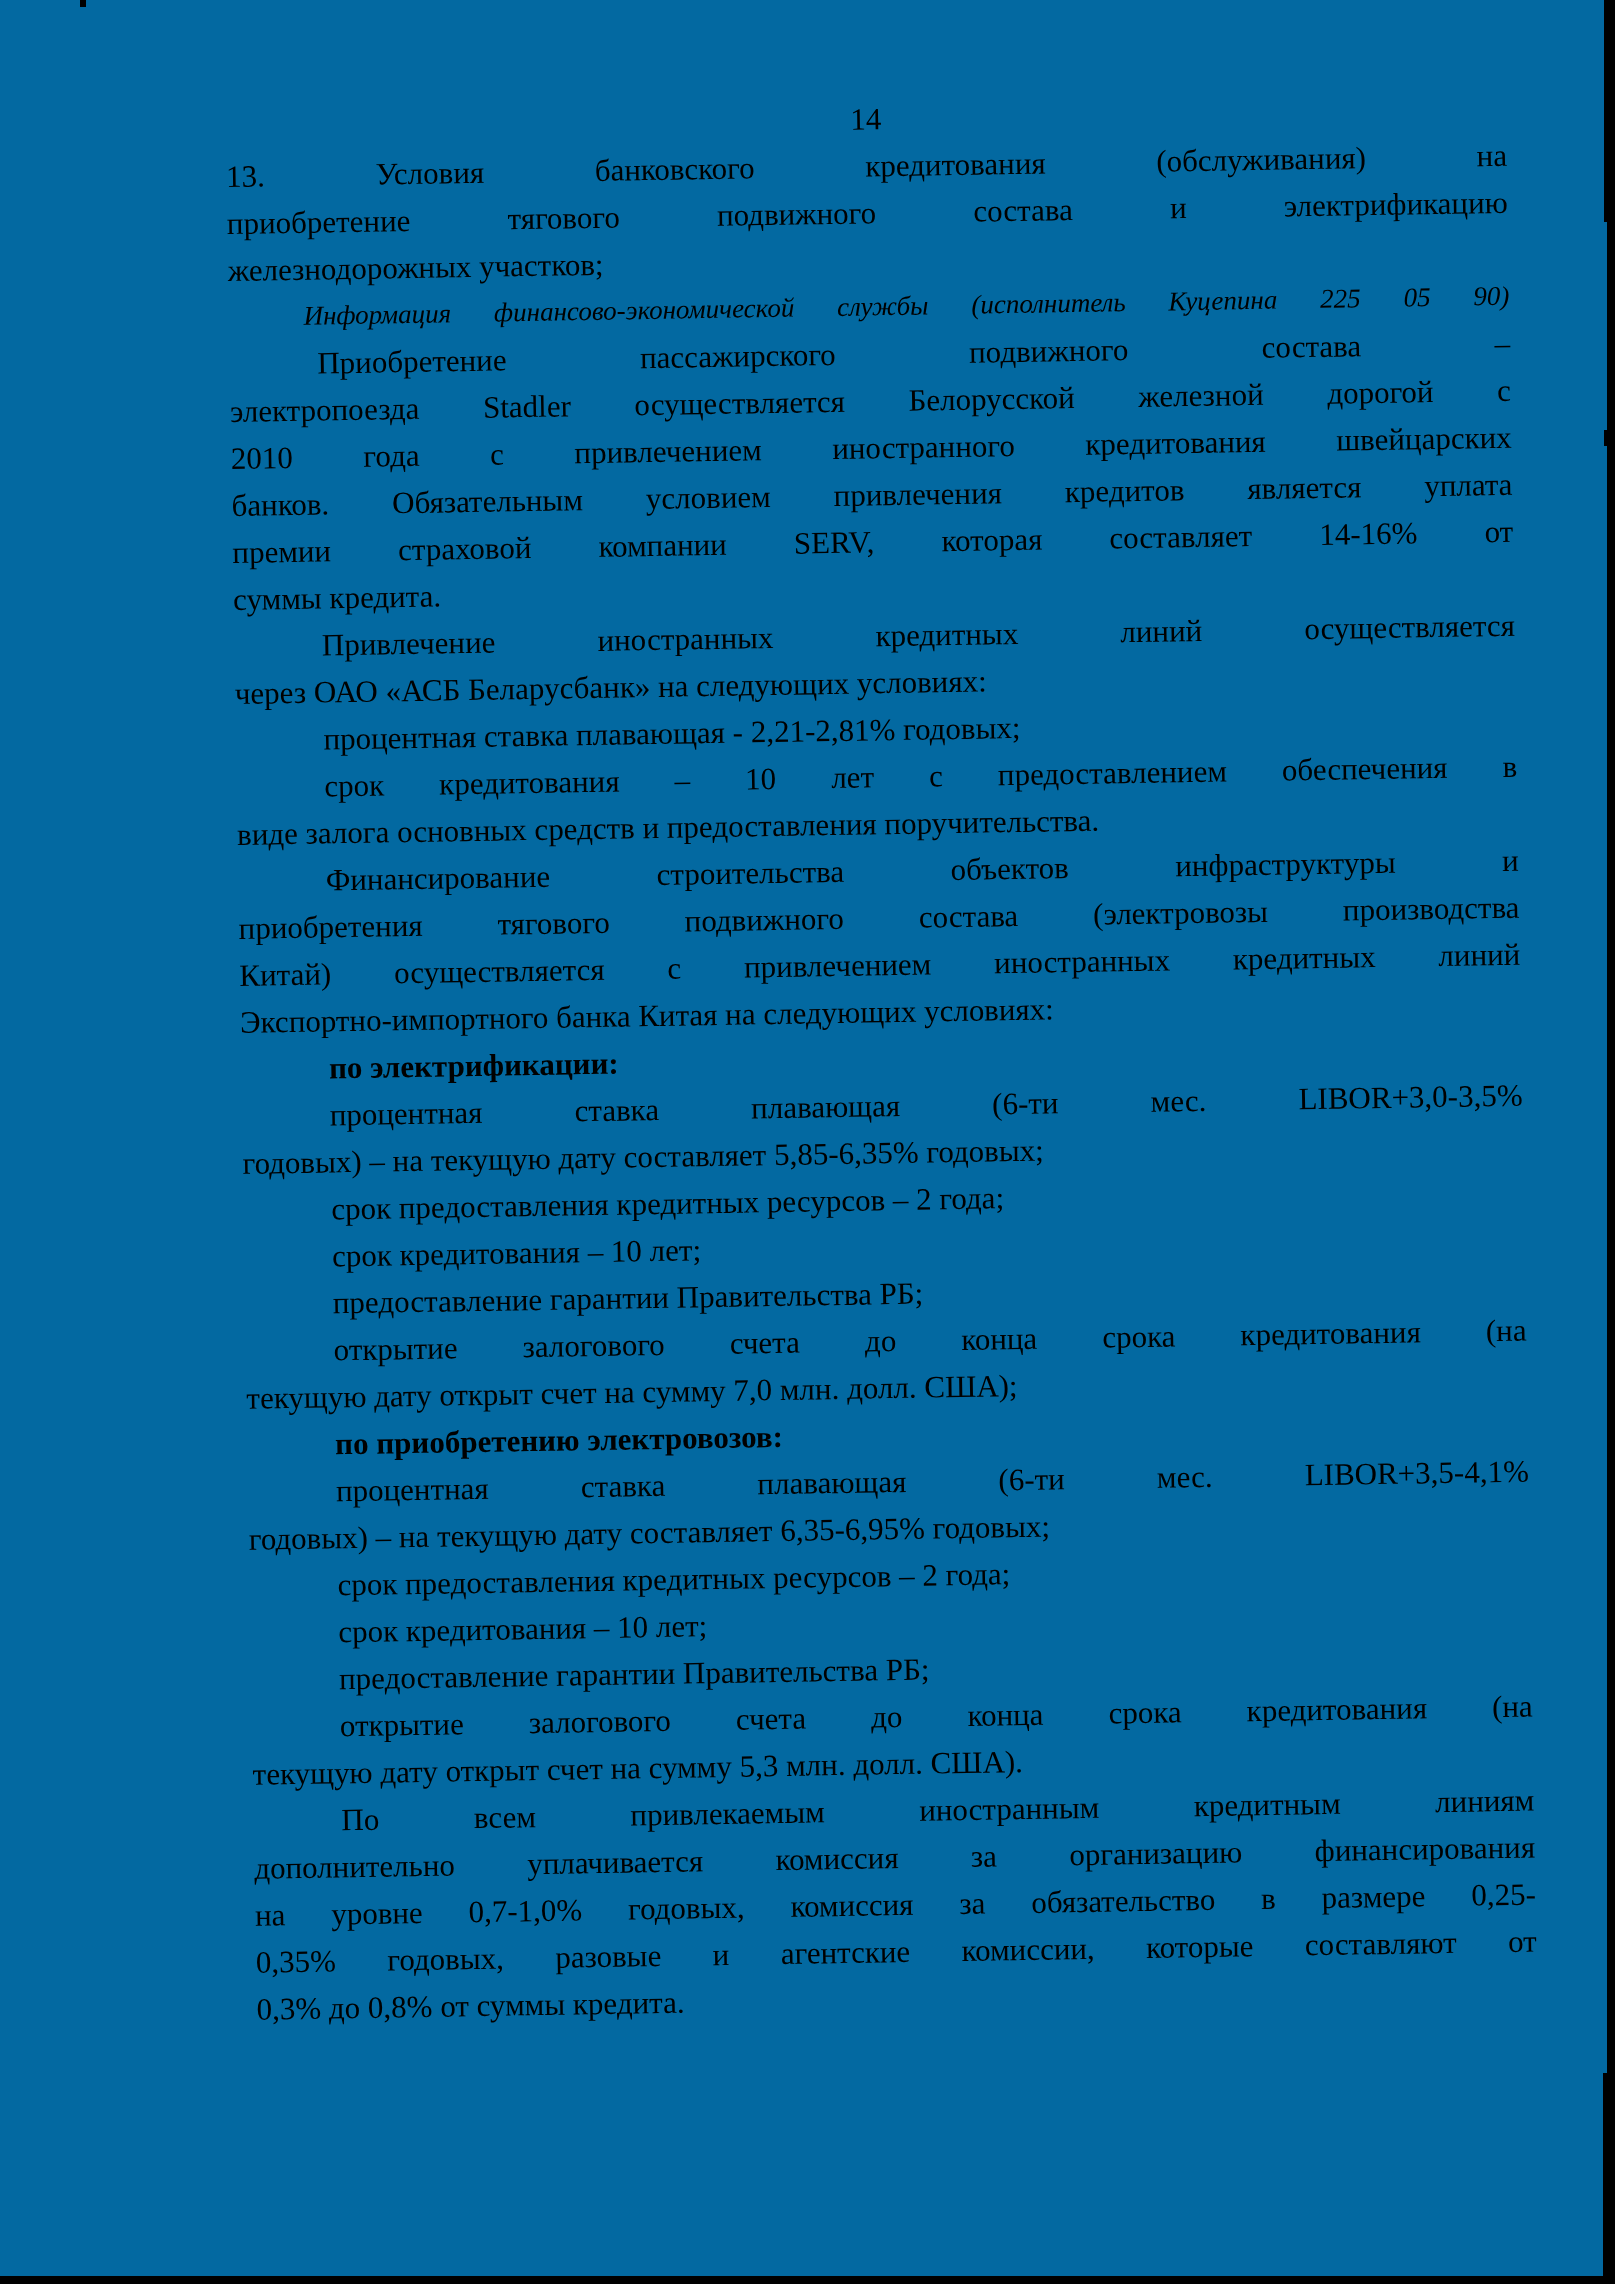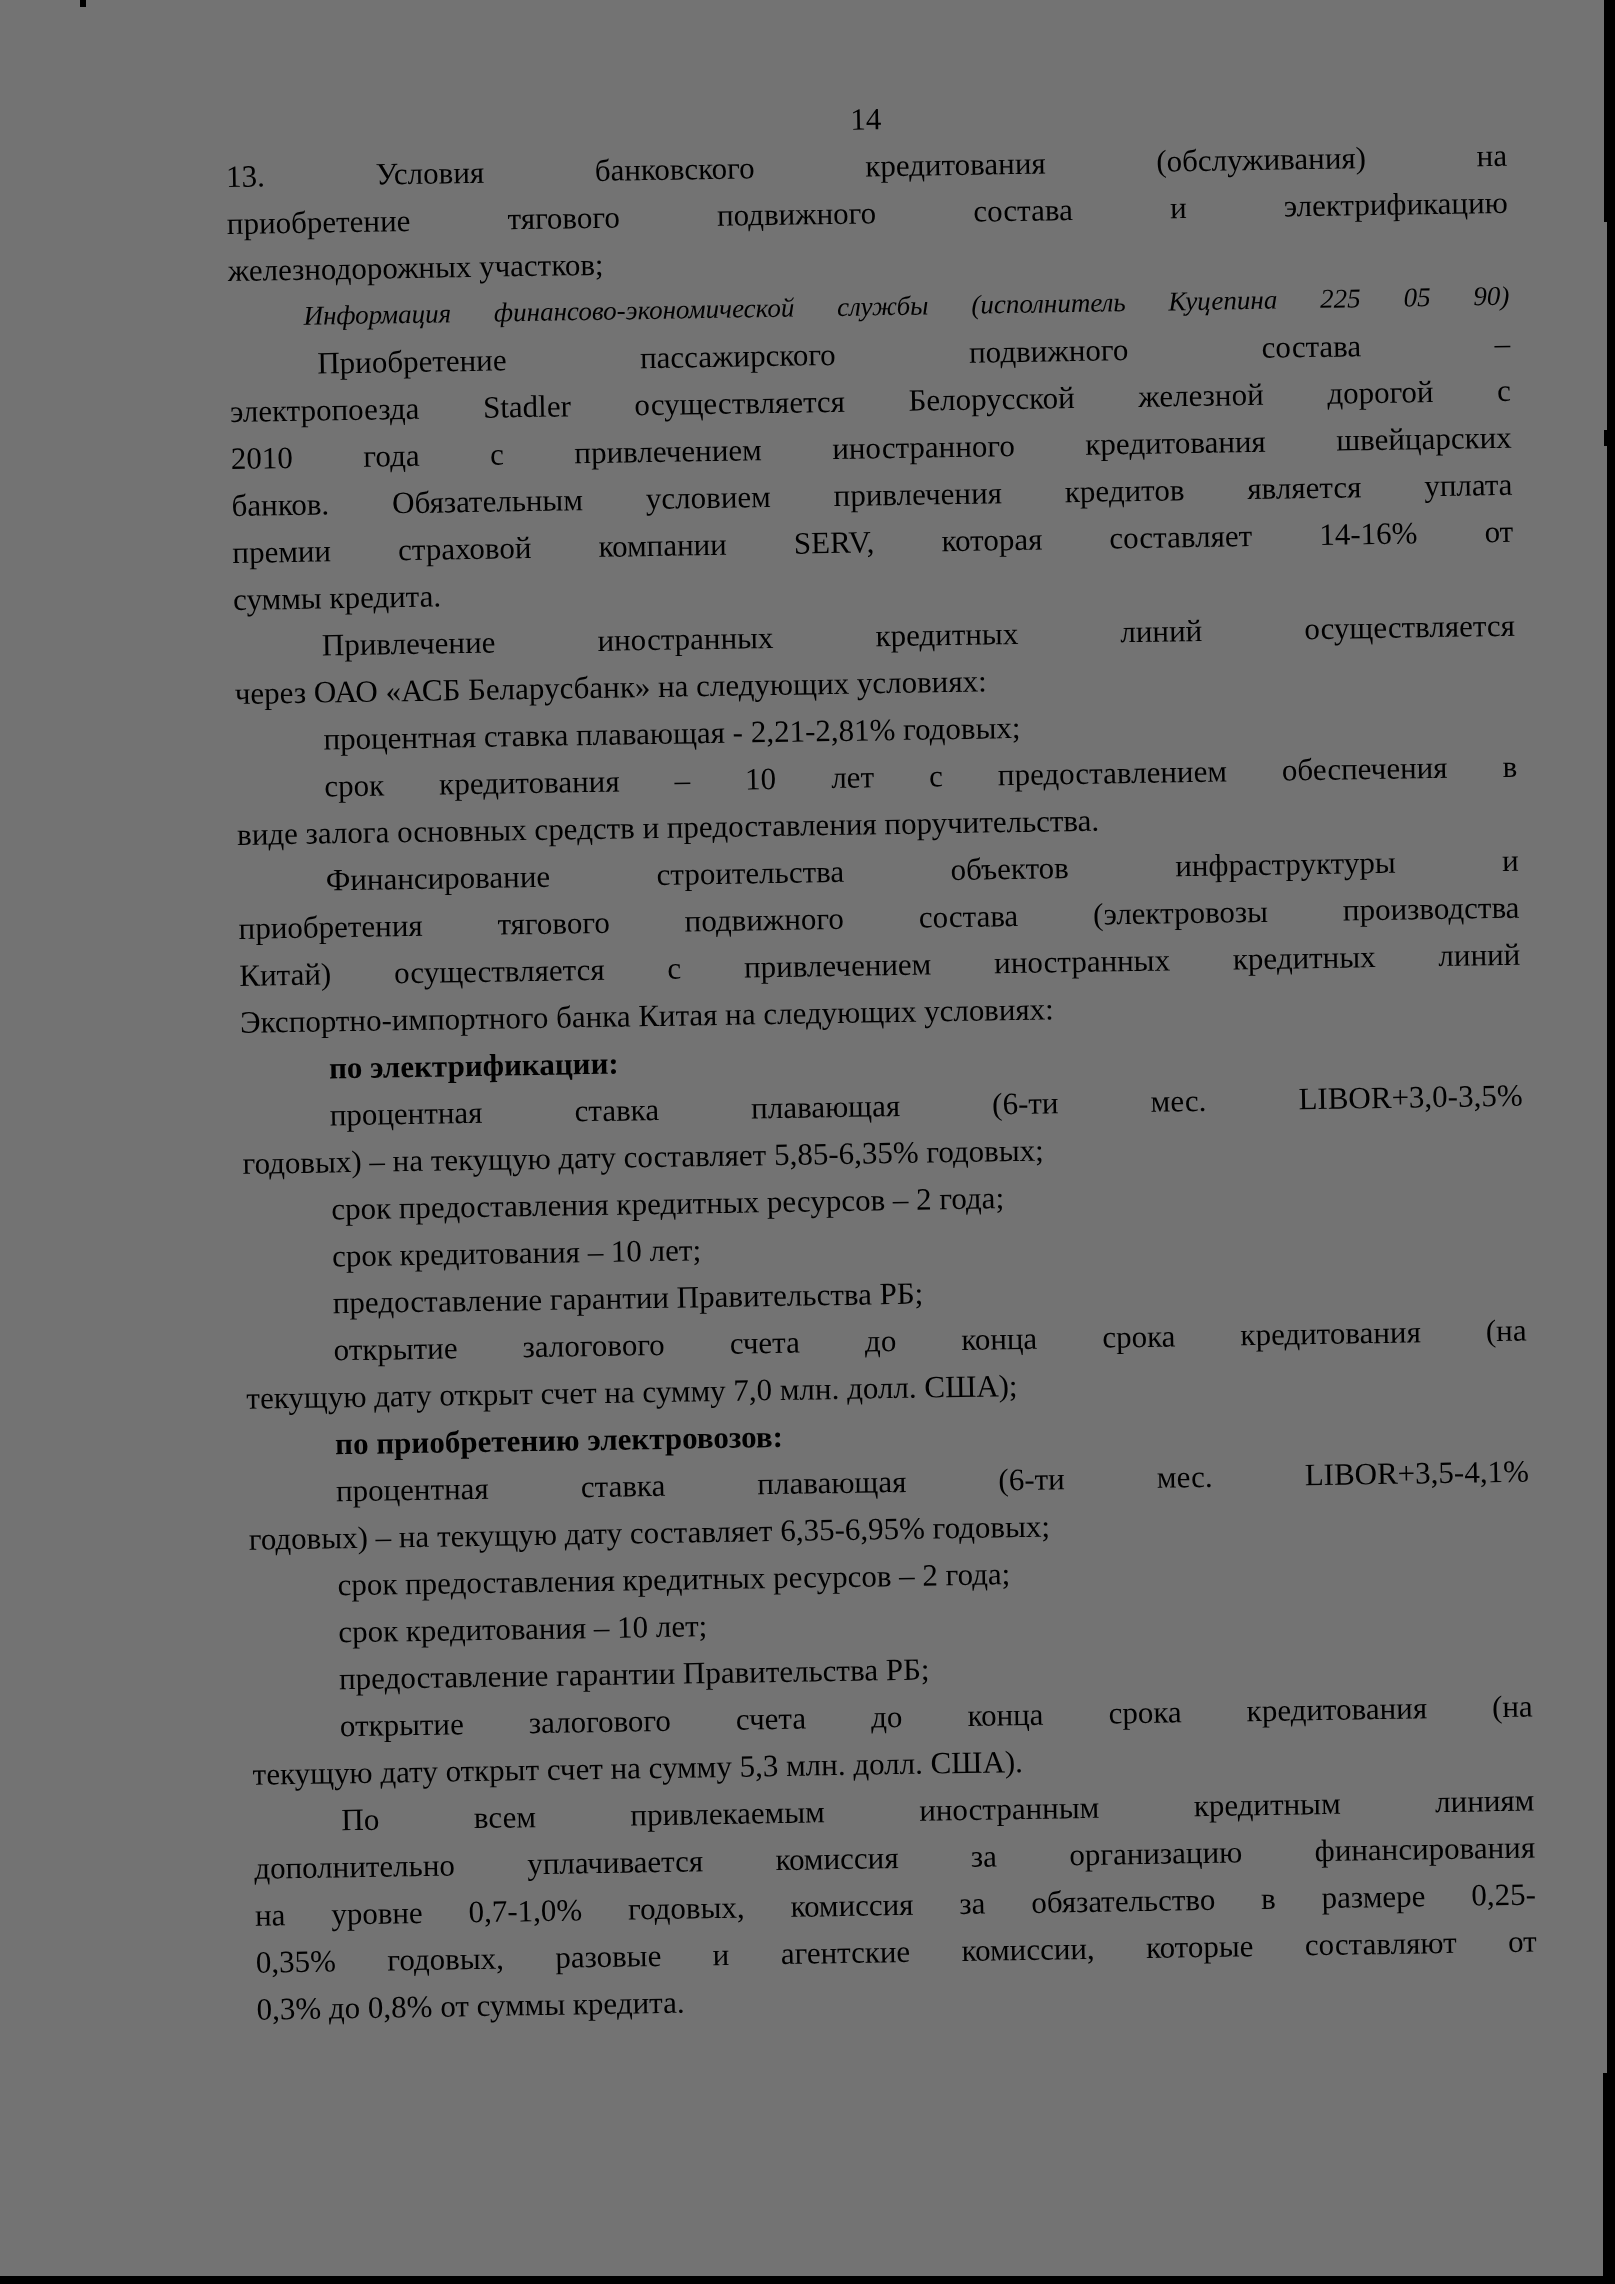--- a/index.html
+++ b/index.html
@@ -4,21 +4,21 @@
 <style>
   html, body { margin: 0; padding: 0; }
   body {
     width: 1616px; height: 2284px;
     background: #ffffff;
     position: relative;
     overflow: hidden;
   }
   .page {
     position: absolute; inset: 0;
-    background: #737373;
+    background: #0369a1;
   }
   
   .text-block {
     position: absolute;
     left: 225px; top: 106px;
     width: 1281px;
     transform: rotate(-0.95deg);
     transform-origin: 0 0;
     font-family: "Liberation Serif", serif;
     font-size: 31px;

